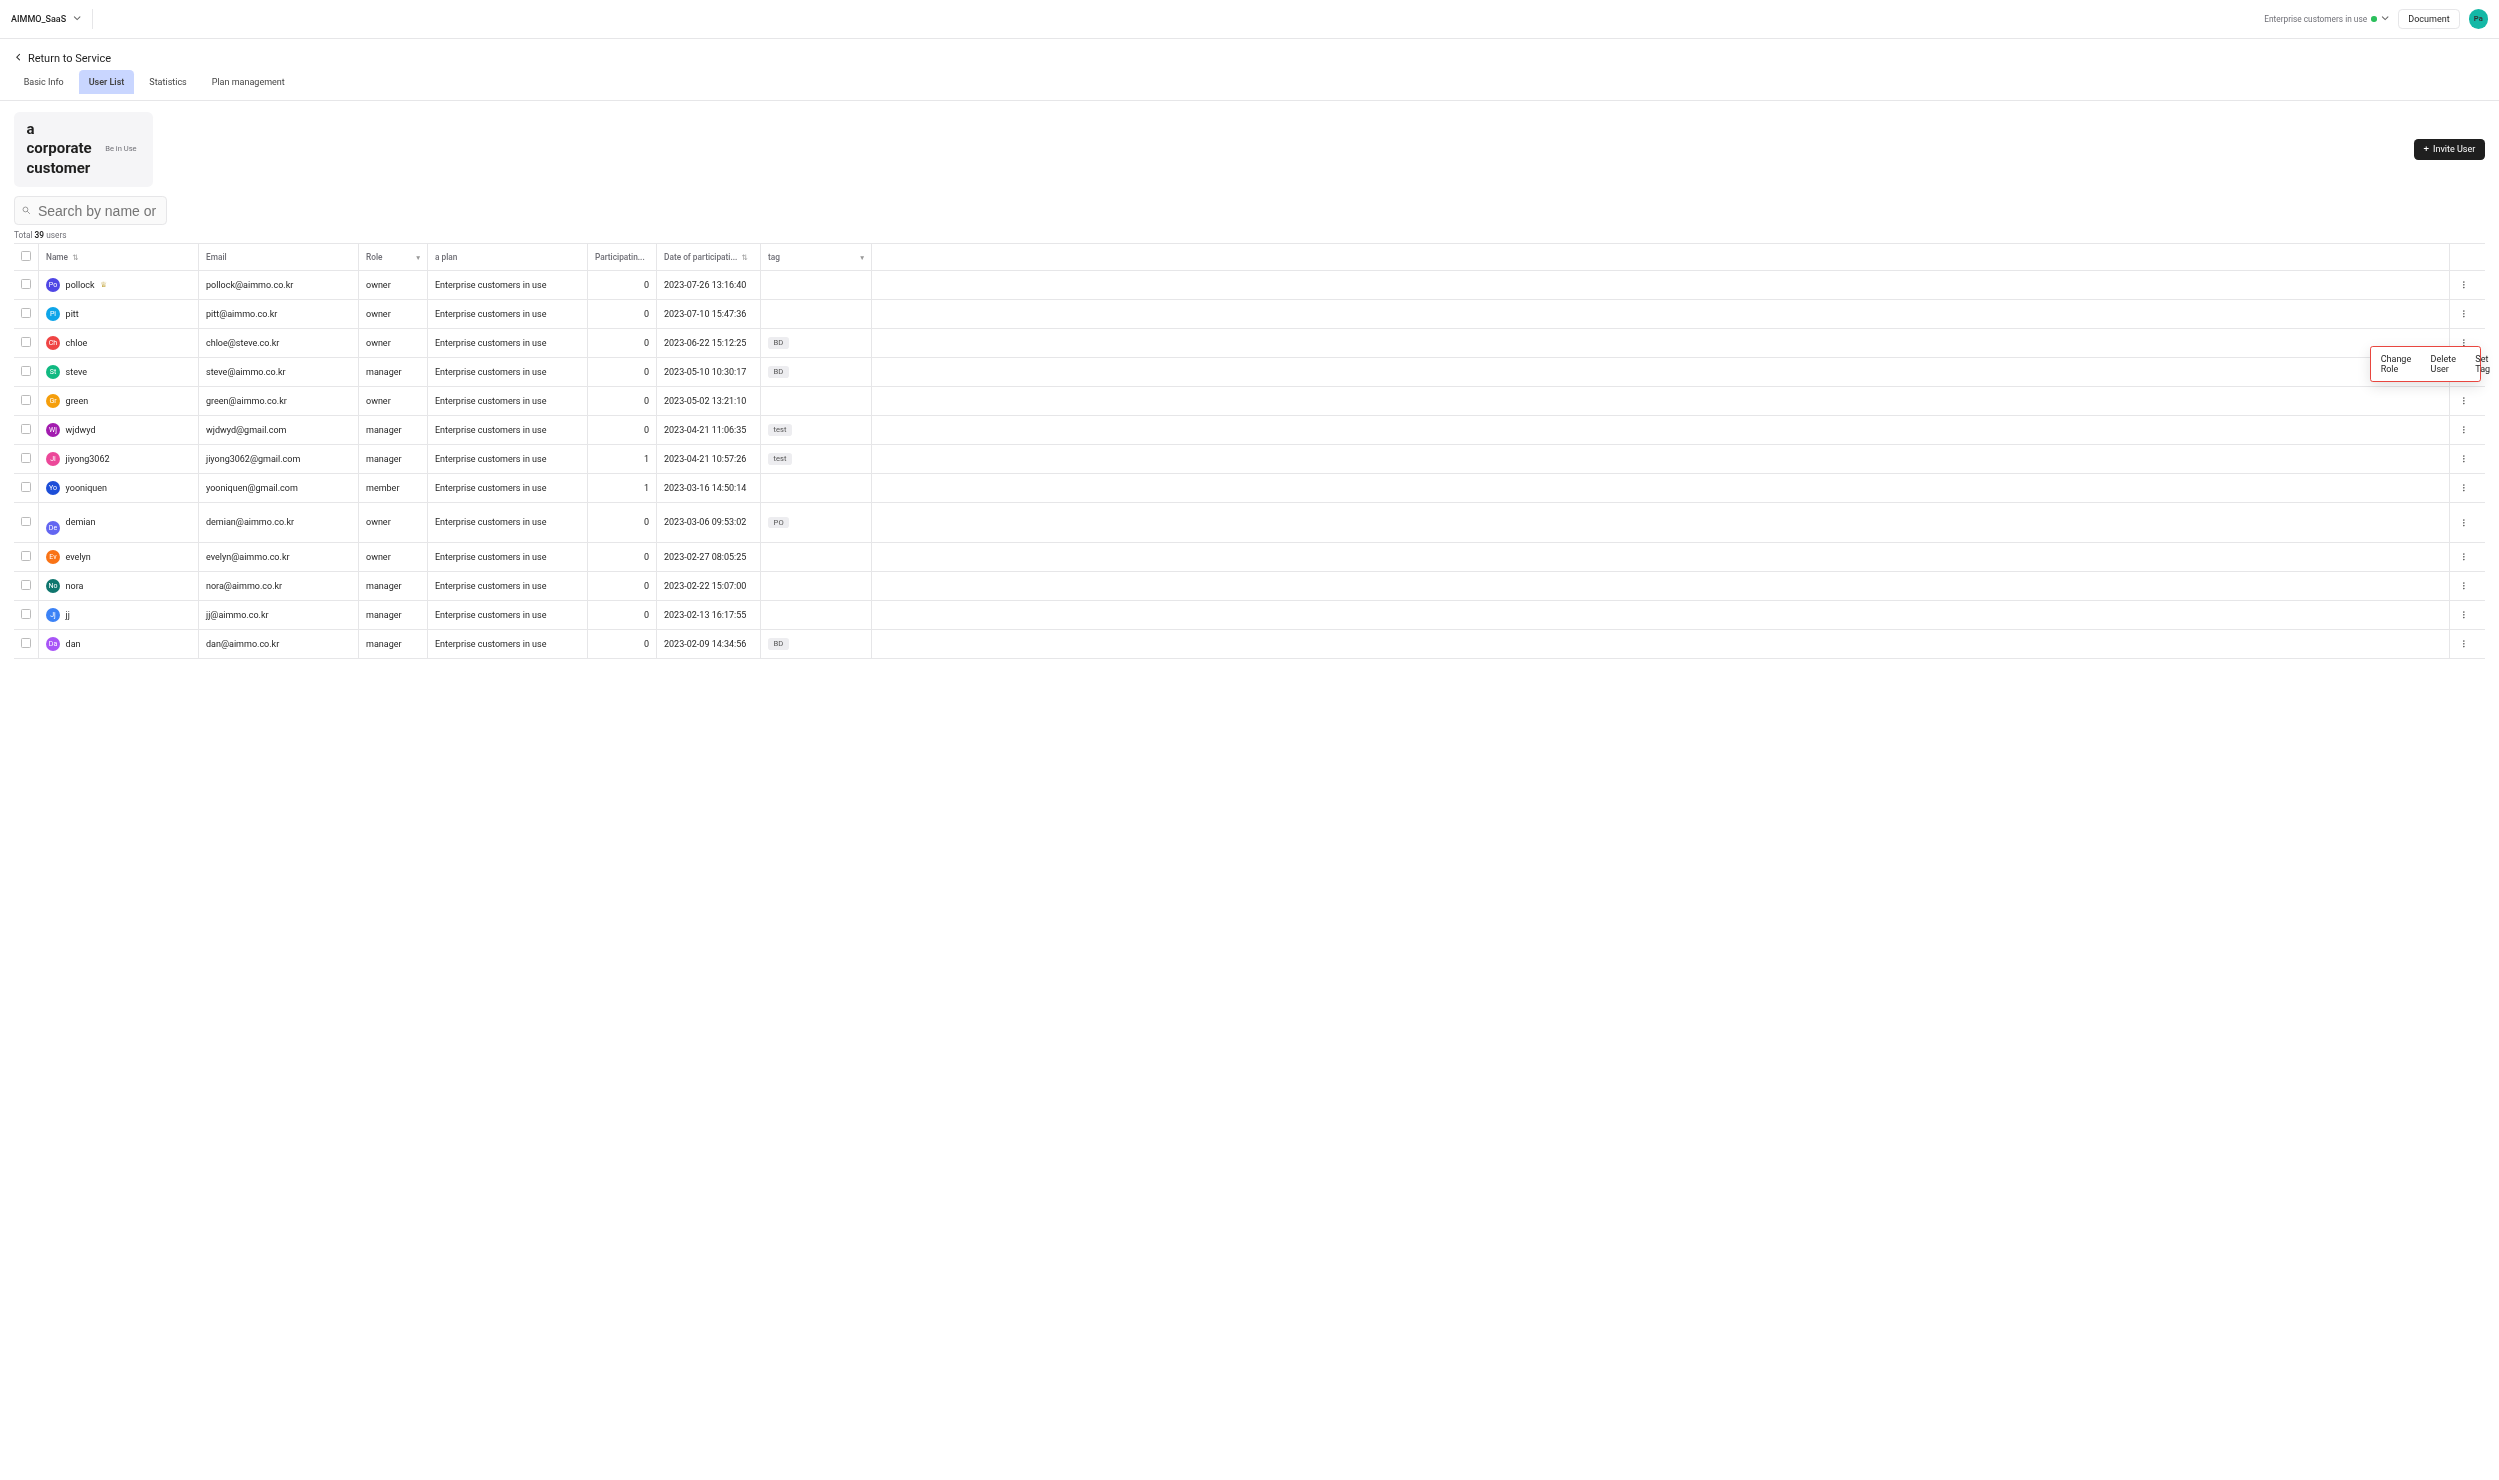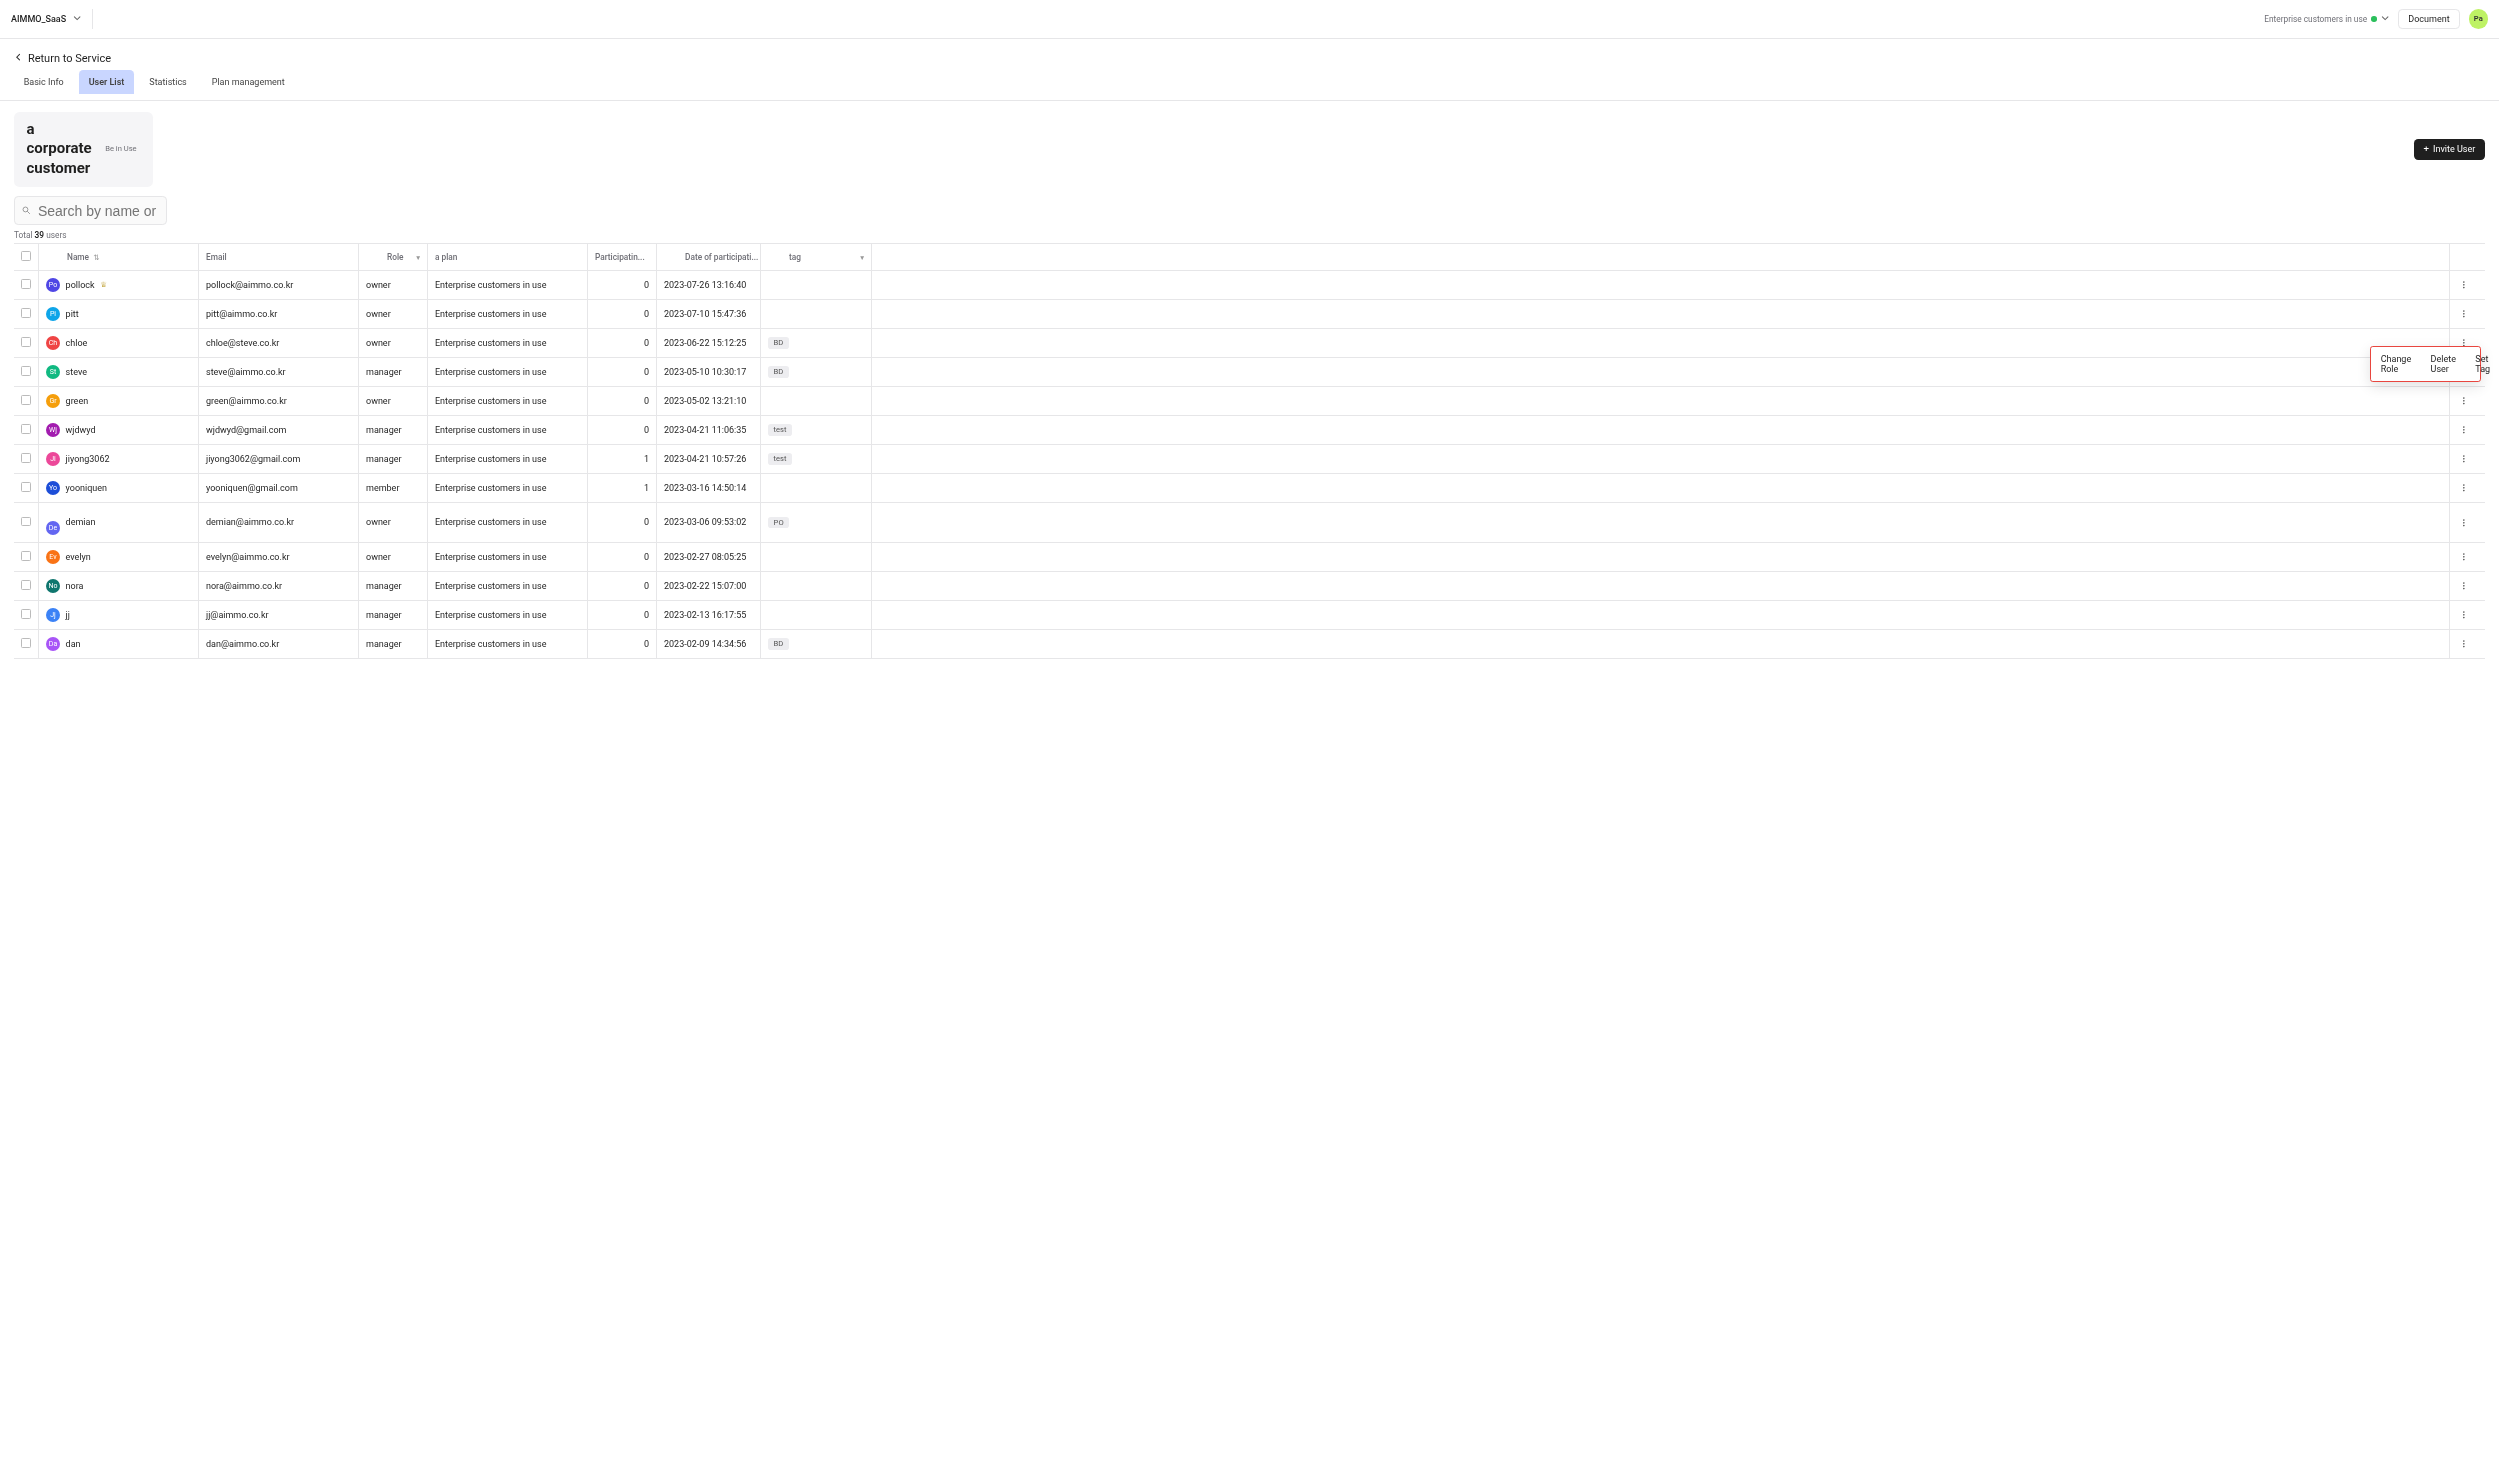--- a/index.html
+++ b/index.html
@@ -67,21 +67,21 @@
   }
   .doc-btn {
     border: 0.7px solid var(--border);
     padding: 4.2px 9.7px;
     border-radius: 4.2px;
     background: #fff;
     cursor: pointer;
   }
   .avatar {
     width: 19.4px; height: 19.4px; border-radius: 50%;
-    background: #bef264;
+    background: #14b8a6;
     display: flex; align-items: center; justify-content: center;
     font-size: 7.6px; font-weight: 600; color: #333;
   }
 
   
   .return {
     display: flex; align-items: center; gap: 5.6px;
     padding: 12.5px 14px 5.6px;
     font-size: 11px;
     cursor: pointer;
@@ -205,21 +205,21 @@
 
   .tag-pill {
     display: inline-block;
     background: var(--pill-bg);
     color: var(--pill-text);
     font-size: 7.6px;
     padding: 1.4px 5.6px;
     border-radius: 2.8px;
   }
 
-  .th-inner { display: flex; align-items: center; gap: 4.2px; margin-left: 21px; }
+  .th-inner { display: flex; align-items: center; gap: 4.2px; }
   .sort-icon, .filter-icon { color: #999; font-size: 7.6px; }
   .filter-icon { margin-left: auto; }
 
   .kebab { cursor: pointer; display: inline-flex; align-items: center; justify-content: center; width: 14px; height: 14px; }
   .kebab svg circle { fill: #555; }
 
   
   .context-menu {
     position: absolute;
     right: 18px;

